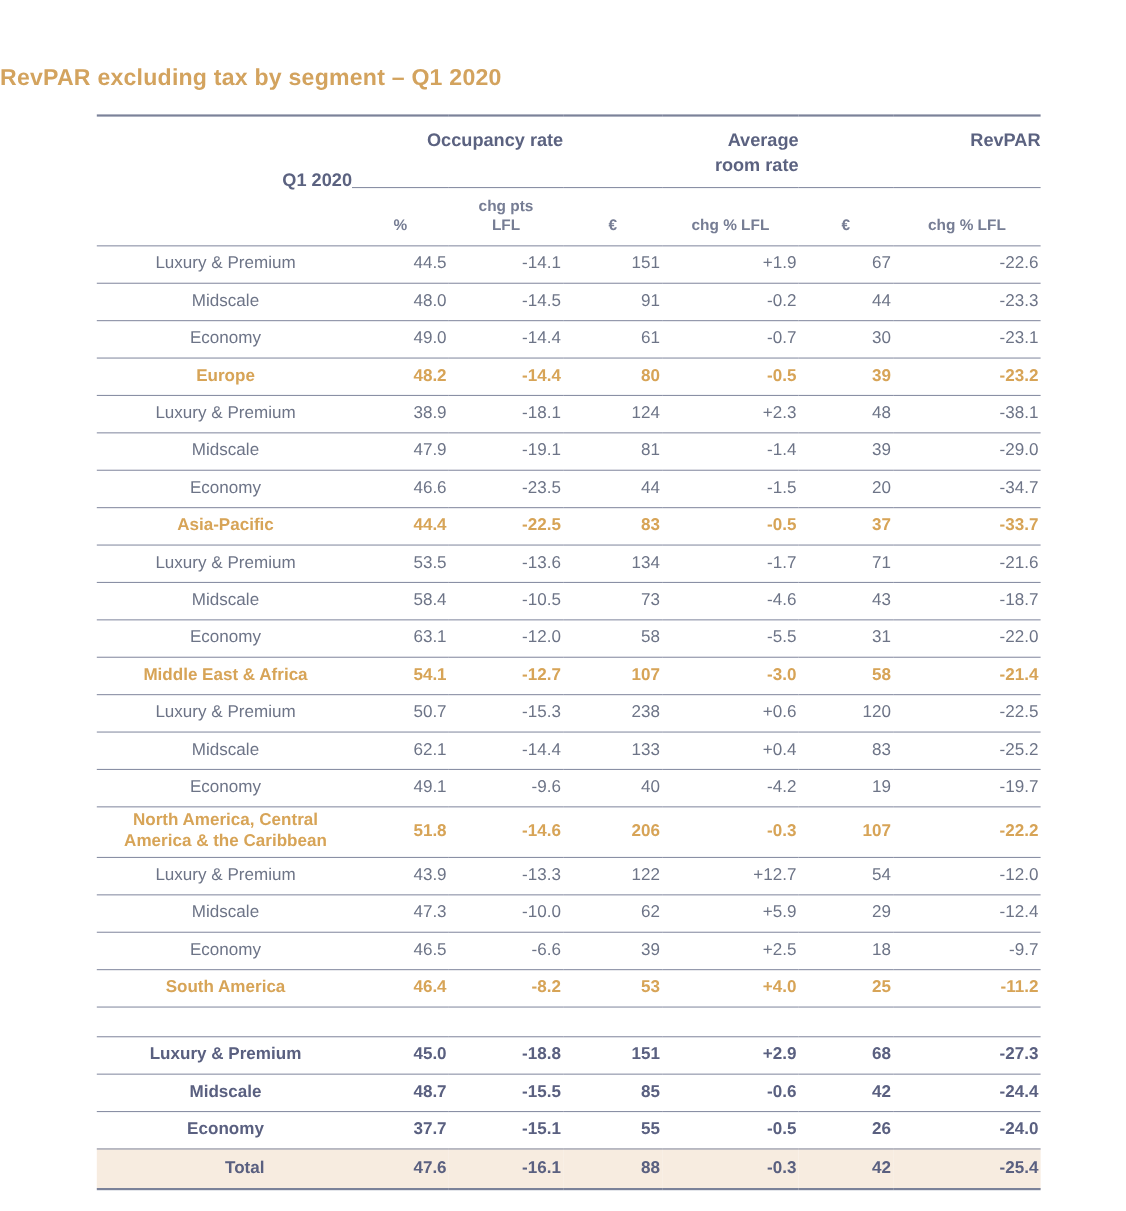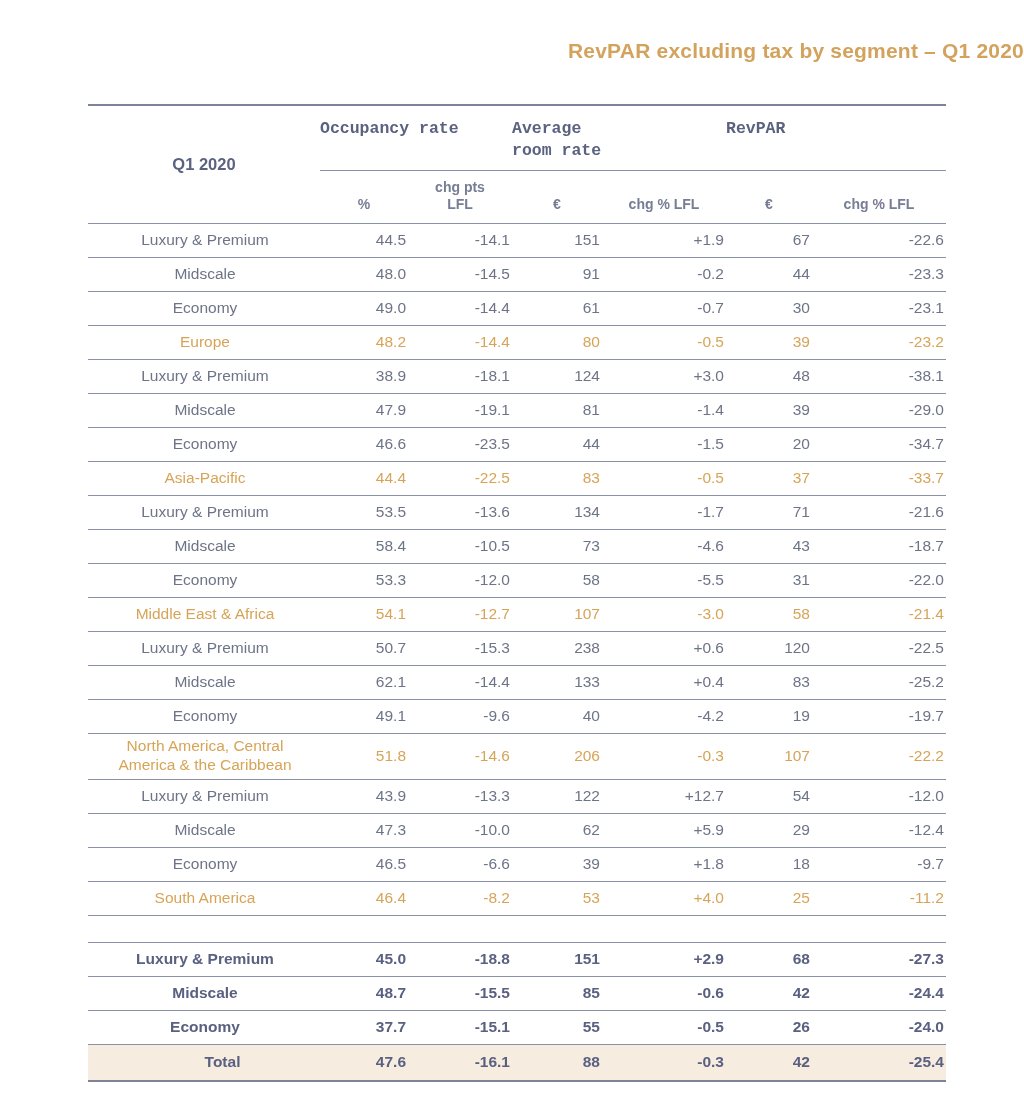--- a/index.html
+++ b/index.html
@@ -9,26 +9,27 @@
   }
   body {
     width: 1024px;
     height: 1101px;
     font-family: "Liberation Sans", sans-serif;
     position: relative;
     overflow: hidden;
   }
 
   #title {
-    text-align: right;
+    text-align: left;
     color: #d3a35e;
     font-size: 21px;
     font-weight: bold;
     letter-spacing: 0.2px;
-    padding-top: 39px;
+    padding-top: 23px;
+    margin-top: 36px;
   }
 
   #table-wrap {
     position: absolute;
     left: 88px;
     top: 104px;
     width: 858px;
   }
 
   table.revpar {
@@ -55,30 +56,29 @@
     vertical-align: bottom;
   }
   .hdr-top-rule td, .hdr-top-rule th {
     border-top: 2px solid #7b8299;
     height: 0;
     padding: 0;
     font-size: 0;
     line-height: 0;
   }
   th.grp {
-    text-align: left;
+    text-align: right;
     font-size: 16.5px;
     line-height: 1.32;
     padding-bottom: 8px;
     vertical-align: top;
     padding-top: 12px;
-    font-family: Liberation Mono, monospace;
   }
   th.stub-title {
-    text-align: center;
+    text-align: right;
     font-size: 16.5px;
     color: #5b6280;
     vertical-align: middle;
     margin-top: 46px;
   }
   .grp-rule td {
     padding: 0;
     height: 1px;
     font-size: 0;
     line-height: 0;
@@ -107,21 +107,21 @@
     text-align: center;
     padding-left: 2px;
   }
   tbody td.num {
     text-align: right;
     padding-right: 2px;
   }
 
   tr.region td {
     color: #d7a457;
-    font-weight: normal;
+    font-weight: bold;
   }
   tr.region td.lbl { line-height: 1.22; }
   tr.region.two-line td { height: 45px; }
 
   tr.grand td {
     color: #5a6080;
     font-weight: bold;
   }
   tr.total td {
     color: #5a6080;
@@ -218,21 +218,21 @@
           <td class="num">80</td>
           <td class="num">-0.5</td>
           <td class="num">39</td>
           <td class="num">-23.2</td>
         </tr>
         <tr class="">
           <td class="lbl">Luxury &amp; Premium</td>
           <td class="num">38.9</td>
           <td class="num">-18.1</td>
           <td class="num">124</td>
-          <td class="num">+3.0</td>
+          <td class="num">+2.3</td>
           <td class="num">48</td>
           <td class="num">-38.1</td>
         </tr>
         <tr class="">
           <td class="lbl">Midscale</td>
           <td class="num">47.9</td>
           <td class="num">-19.1</td>
           <td class="num">81</td>
           <td class="num">-1.4</td>
           <td class="num">39</td>
@@ -269,21 +269,21 @@
           <td class="lbl">Midscale</td>
           <td class="num">58.4</td>
           <td class="num">-10.5</td>
           <td class="num">73</td>
           <td class="num">-4.6</td>
           <td class="num">43</td>
           <td class="num">-18.7</td>
         </tr>
         <tr class="">
           <td class="lbl">Economy</td>
-          <td class="num">53.3</td>
+          <td class="num">63.1</td>
           <td class="num">-12.0</td>
           <td class="num">58</td>
           <td class="num">-5.5</td>
           <td class="num">31</td>
           <td class="num">-22.0</td>
         </tr>
         <tr class="region">
           <td class="lbl">Middle East &amp; Africa</td>
           <td class="num">54.1</td>
           <td class="num">-12.7</td>
@@ -344,21 +344,21 @@
           <td class="num">62</td>
           <td class="num">+5.9</td>
           <td class="num">29</td>
           <td class="num">-12.4</td>
         </tr>
         <tr class="">
           <td class="lbl">Economy</td>
           <td class="num">46.5</td>
           <td class="num">-6.6</td>
           <td class="num">39</td>
-          <td class="num">+1.8</td>
+          <td class="num">+2.5</td>
           <td class="num">18</td>
           <td class="num">-9.7</td>
         </tr>
         <tr class="region">
           <td class="lbl">South America</td>
           <td class="num">46.4</td>
           <td class="num">-8.2</td>
           <td class="num">53</td>
           <td class="num">+4.0</td>
           <td class="num">25</td>

